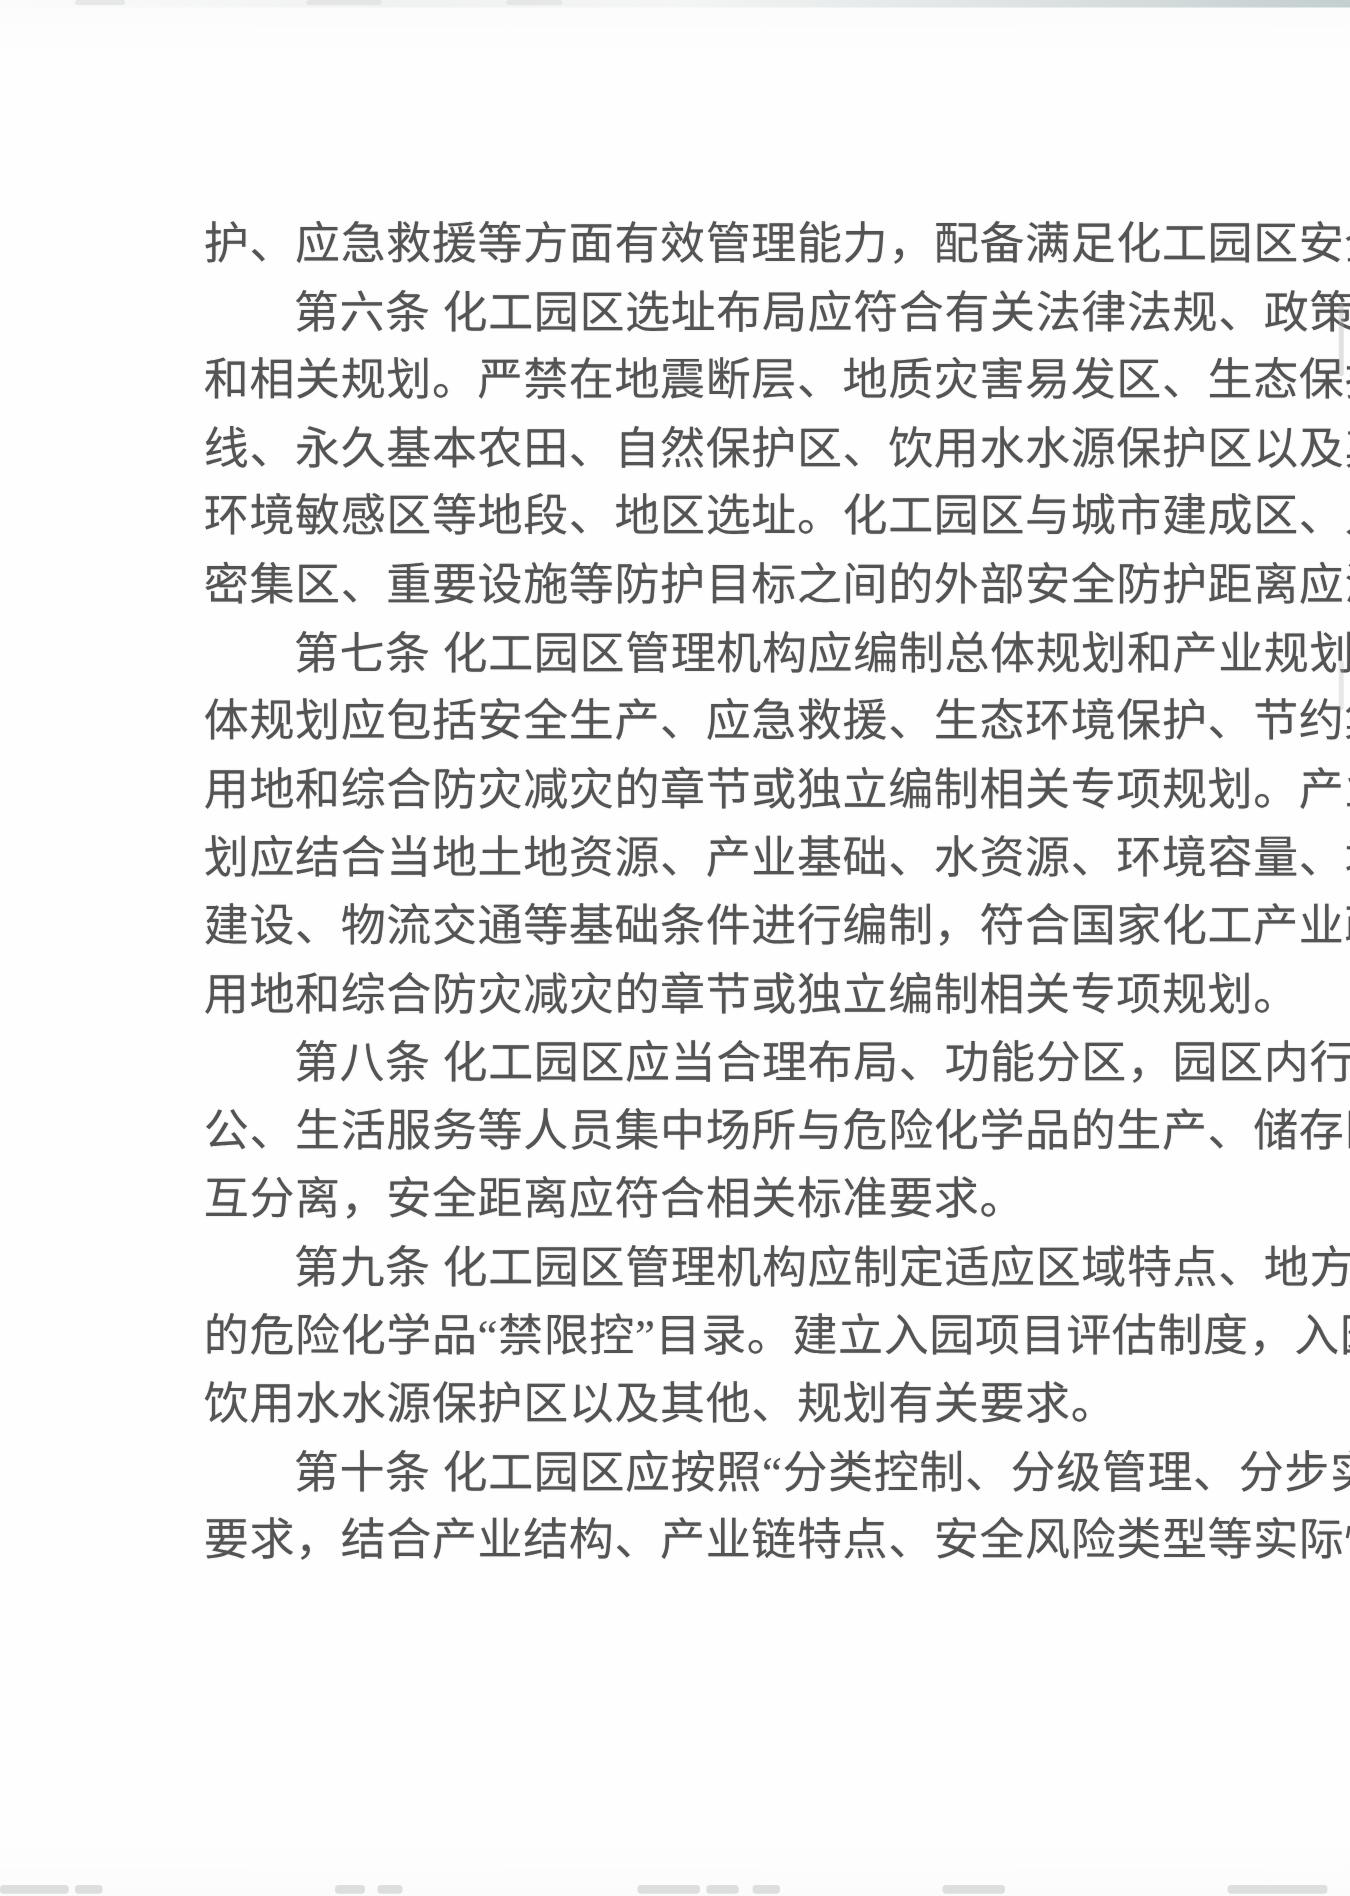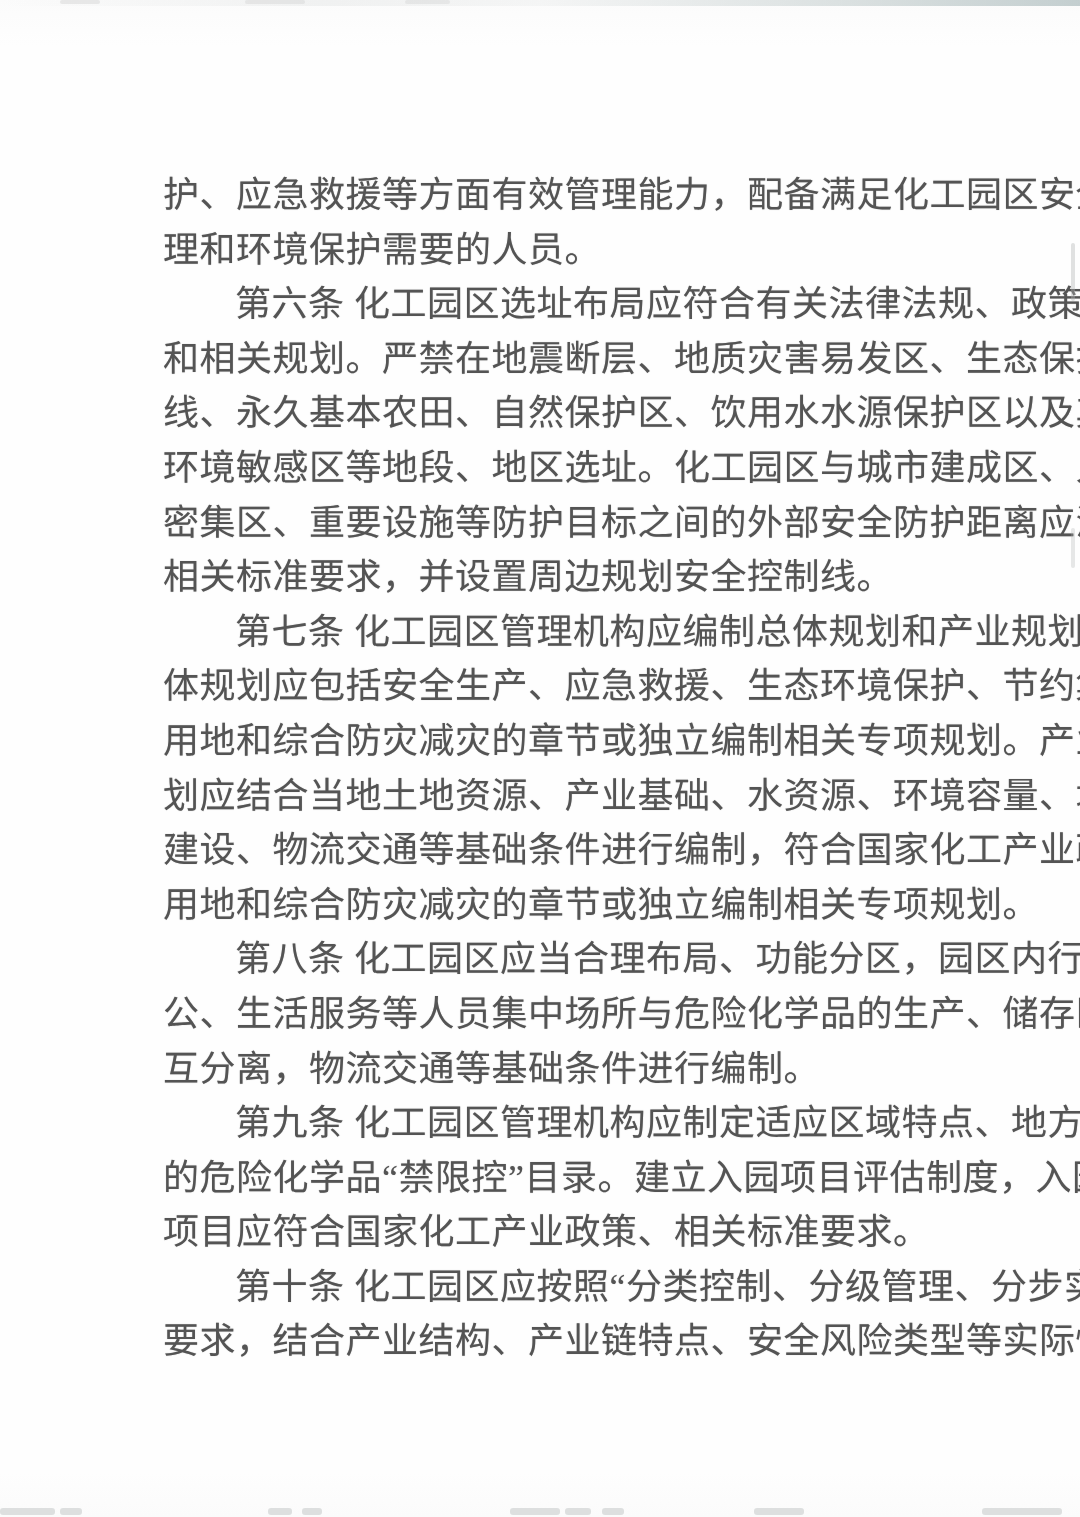--- a/index.html
+++ b/index.html
@@ -66,47 +66,45 @@
   .ab9 { left: 982px;  width: 80px; }
 </style>
 </head>
 <body>
 
 <div class="page">
 
   <div class="text-column">
       <div class="paragraph">
         <div class="line">护、应急救援等方面有效管理能力，配备满足化工园区安全管</div>
-        <div class="line">理和环境保护需要的人员。</div>
       </div>
       <div class="paragraph">
         <div class="line indent">第六条 化工园区选址布局应符合有关法律法规、政策规定</div>
         <div class="line">和相关规划。严禁在地震断层、地质灾害易发区、生态保护红</div>
         <div class="line">线、永久基本农田、自然保护区、饮用水水源保护区以及其他</div>
         <div class="line">环境敏感区等地段、地区选址。化工园区与城市建成区、人口</div>
         <div class="line">密集区、重要设施等防护目标之间的外部安全防护距离应满足</div>
-        <div class="line">相关标准要求，并设置周边规划安全控制线。</div>
       </div>
       <div class="paragraph">
         <div class="line indent">第七条 化工园区管理机构应编制总体规划和产业规划。总</div>
         <div class="line">体规划应包括安全生产、应急救援、生态环境保护、节约集约</div>
         <div class="line">用地和综合防灾减灾的章节或独立编制相关专项规划。产业规</div>
         <div class="line">划应结合当地土地资源、产业基础、水资源、环境容量、城市</div>
         <div class="line">建设、物流交通等基础条件进行编制，符合国家化工产业政策</div>
         <div class="line">用地和综合防灾减灾的章节或独立编制相关专项规划。</div>
       </div>
       <div class="paragraph">
         <div class="line indent">第八条 化工园区应当合理布局、功能分区，园区内行政办</div>
         <div class="line">公、生活服务等人员集中场所与危险化学品的生产、储存区相</div>
-        <div class="line">互分离，物流交通等基础条件进行编制。</div>
+        <div class="line">互分离，安全距离应符合相关标准要求。</div>
       </div>
       <div class="paragraph">
         <div class="line indent">第九条 化工园区管理机构应制定适应区域特点、地方实际</div>
         <div class="line">的危险化学品“禁限控”目录。建立入园项目评估制度，入园</div>
-        <div class="line">项目应符合国家化工产业政策、相关标准要求。</div>
+        <div class="line">饮用水水源保护区以及其他、规划有关要求。</div>
       </div>
       <div class="paragraph">
         <div class="line indent">第十条 化工园区应按照“分类控制、分级管理、分步实施”</div>
         <div class="line">要求，结合产业结构、产业链特点、安全风险类型等实际情况，</div>
       </div>
     </div>
 
   <div class="artifact artifact-top-streak"></div>
   <div class="artifact artifact-top-blob-1"></div>
   <div class="artifact artifact-top-blob-2"></div>

